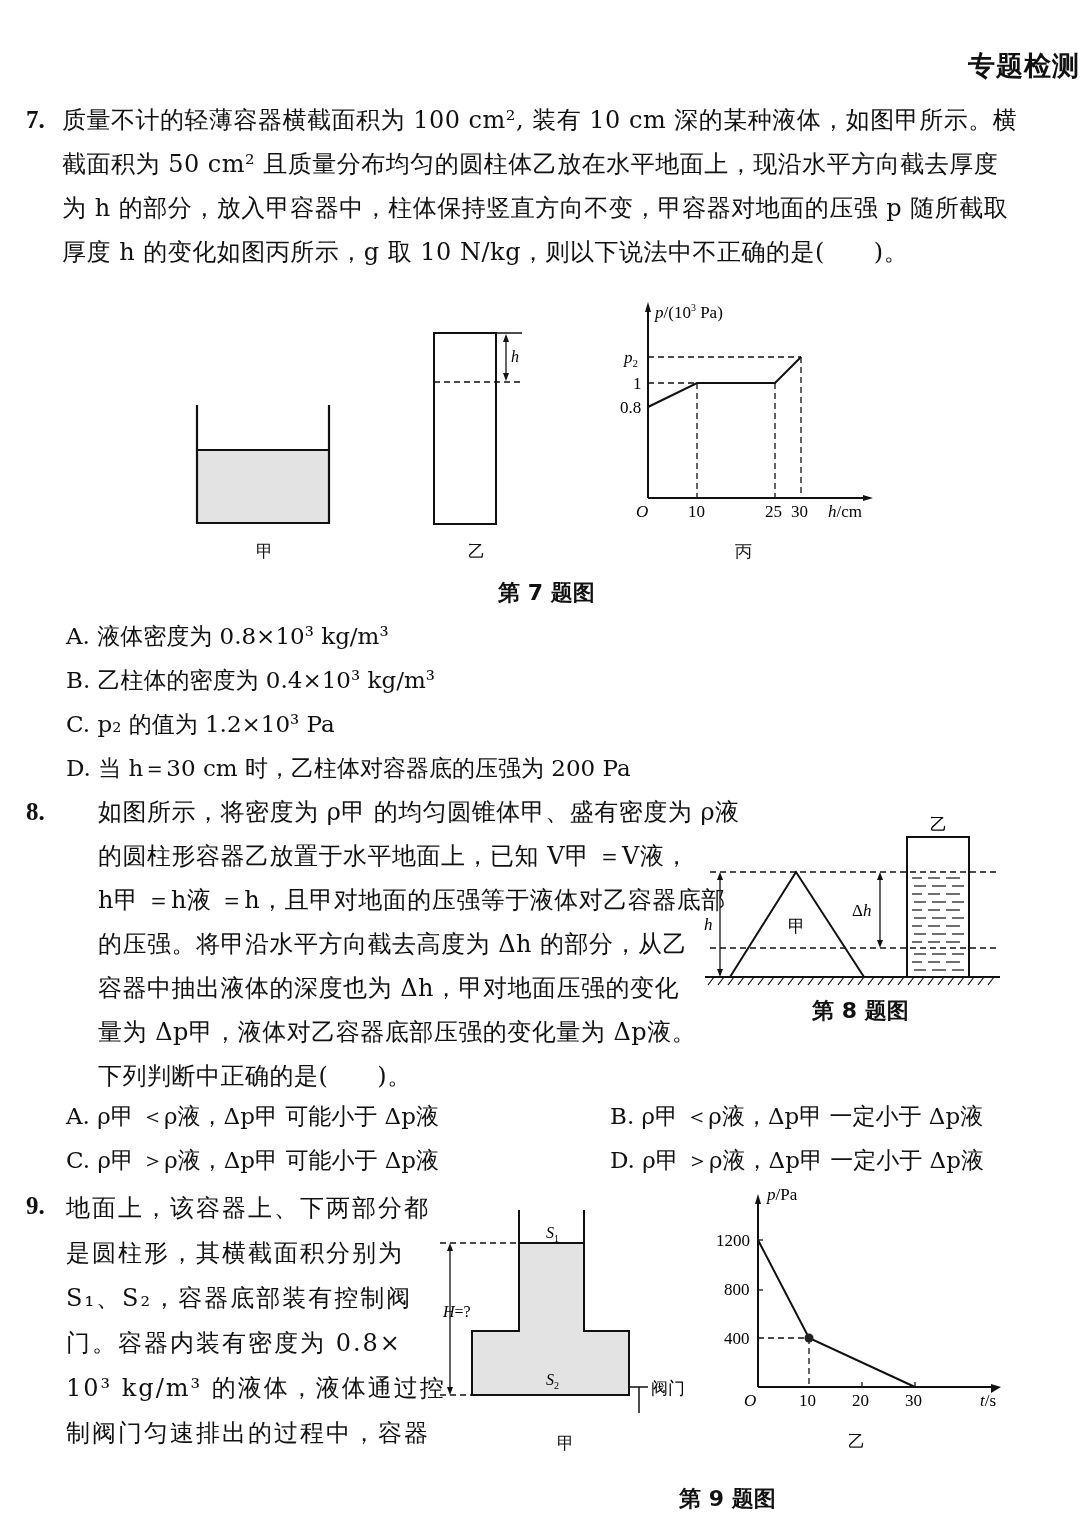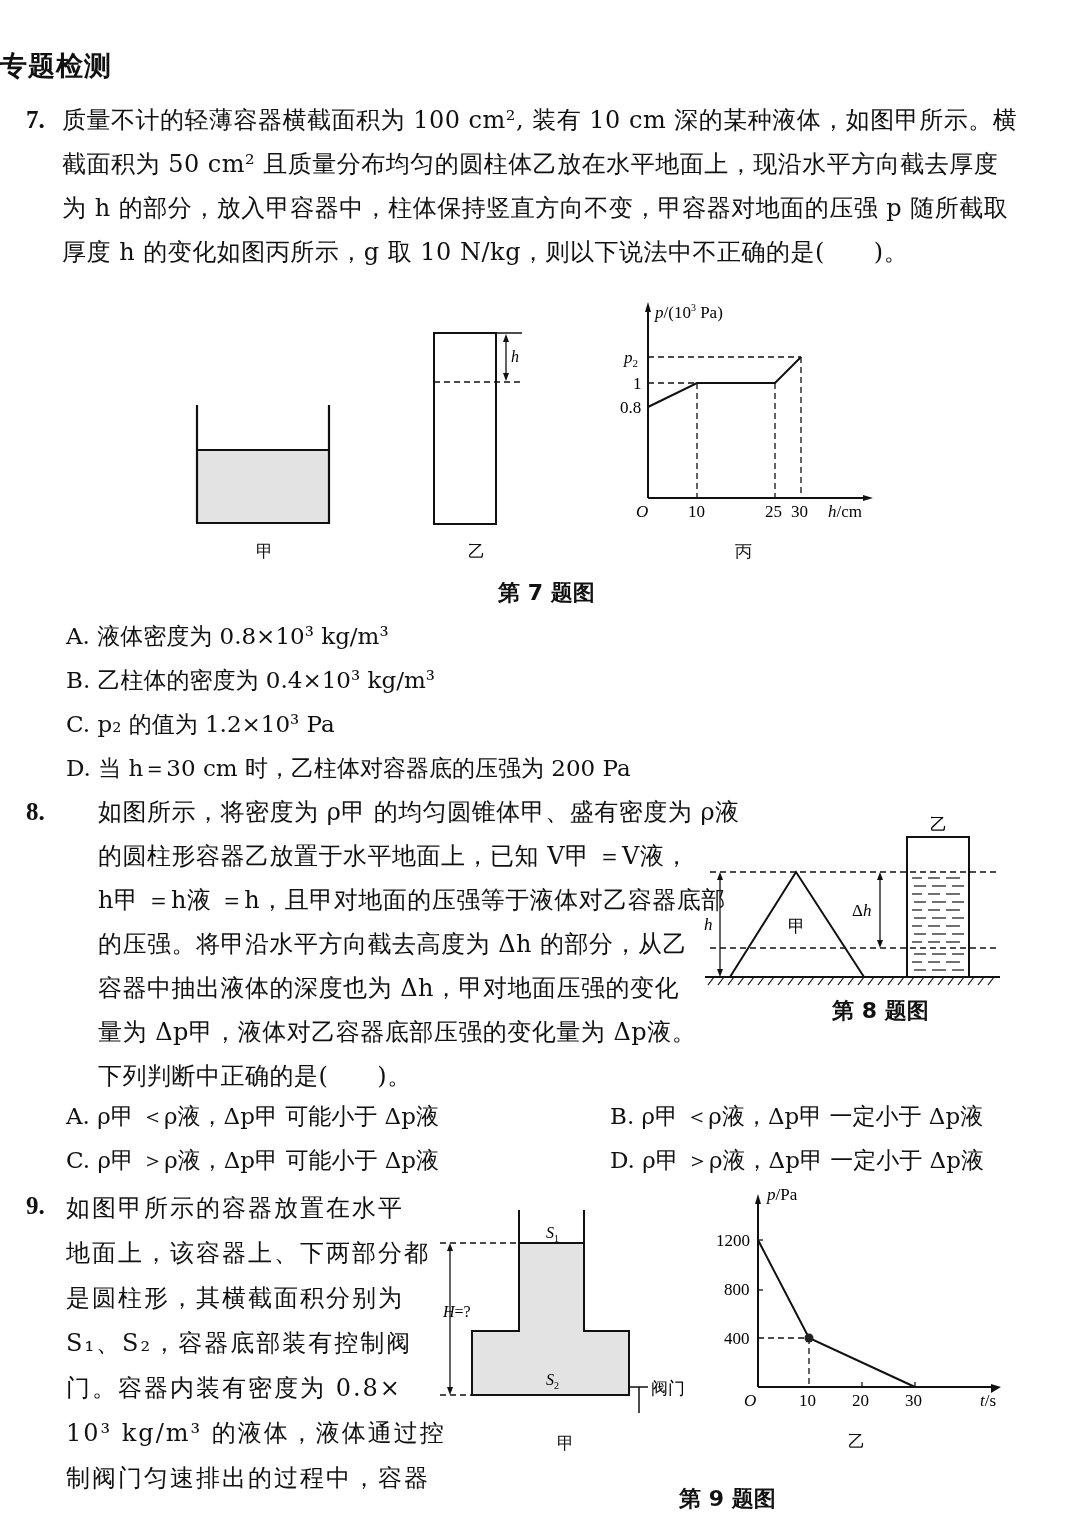--- a/index.html
+++ b/index.html
@@ -1,19 +1,19 @@
 <!DOCTYPE html>
 <html><head>
 <meta charset="utf-8">
 <style>
   html, body { margin:0; padding:0; background:#ffffff; }
   body { width:1080px; height:1524px; position:relative; overflow:hidden;
          font-family:"DejaVu Serif","Liberation Serif",serif; color:#111; }
   .abs { position:absolute; }
-  .title { left:0; width:1080px; top:48px; text-align:left; font-family:"DejaVu Sans","Liberation Sans",sans-serif;
+  .title { left:0; width:1080px; top:48px; text-align:right; font-family:"DejaVu Sans","Liberation Sans",sans-serif;
            font-weight:bold; font-size:27px; letter-spacing:1px; }
   .qnum { font-family:"Liberation Serif",serif; font-weight:bold; font-size:25px; }
   .line { font-size:24px; line-height:44px; white-space:nowrap; letter-spacing:0.5px; }
   .opt { font-size:23px; line-height:44px; white-space:nowrap; }
   .cap { font-family:"DejaVu Sans","Liberation Sans",sans-serif; font-size:17px; }
   .capb { font-family:"DejaVu Sans","Liberation Sans",sans-serif; font-size:22px; font-weight:bold; }
   svg { position:absolute; overflow:visible; }
   svg text { font-family:"Liberation Serif","DejaVu Serif",serif; }
 </style>
 </head>
@@ -178,30 +178,29 @@
       <line x1="252" y1="134" x2="264" y2="134"></line>
     <line x1="212" y1="142" x2="222" y2="142"></line>
       <line x1="228" y1="142" x2="240" y2="142"></line>
       <line x1="246" y1="142" x2="260" y2="142"></line>
     <line x1="214" y1="150" x2="226" y2="150"></line>
       <line x1="232" y1="150" x2="246" y2="150"></line>
       <line x1="252" y1="150" x2="264" y2="150"></line>
   </g>
   <text x="230" y="10" font-size="17" font-family="DejaVu Sans, sans-serif">乙</text>
 </svg>
-<div class="abs capb" style="left:812px;top:996px;margin-left:20px;">第 8 题图</div>
+<div class="abs capb" style="left:812px;top:996px;">第 8 题图</div>
 
 <div class="abs opt" style="left:66px;top:1094px;"><span>A.</span> <span>ρ甲 ＜ρ液，Δp甲 可能小于 Δp液</span></div>
 <div class="abs opt" style="left:610px;top:1094px;"><span>B.</span> <span>ρ甲 ＜ρ液，Δp甲 一定小于 Δp液</span></div>
 <div class="abs opt" style="left:66px;top:1138px;"><span>C.</span> <span>ρ甲 ＞ρ液，Δp甲 可能小于 Δp液</span></div>
 <div class="abs opt" style="left:610px;top:1138px;"><span>D.</span> <span>ρ甲 ＞ρ液，Δp甲 一定小于 Δp液</span></div>
 
 <div class="abs qnum" style="left:26px;top:1192px;">9.</div>
 <div class="abs" style="left:66px;top:1186px;">
-  <div class="line" style="line-height:45px;letter-spacing:2px;">如图甲所示的容器放置在水平</div>
   <div class="line" style="line-height:45px;letter-spacing:2px;">地面上，该容器上、下两部分都</div>
   <div class="line" style="line-height:45px;letter-spacing:2px;">是圆柱形，其横截面积分别为</div>
   <div class="line" style="line-height:45px;letter-spacing:2px;">S₁、S₂，容器底部装有控制阀</div>
   <div class="line" style="line-height:45px;letter-spacing:2px;">门。容器内装有密度为 0.8×</div>
   <div class="line" style="line-height:45px;letter-spacing:2px;">10³ kg/m³ 的液体，液体通过控</div>
   <div class="line" style="line-height:45px;letter-spacing:2px;">制阀门匀速排出的过程中，容器</div>
 </div>
 
 <svg style="left:440px;top:1205px;" width="270" height="230">
   <polygon points="79,38 144,38 144,126 189,126 189,190 32,190 32,126 79,126" fill="#e3e3e3"></polygon>

